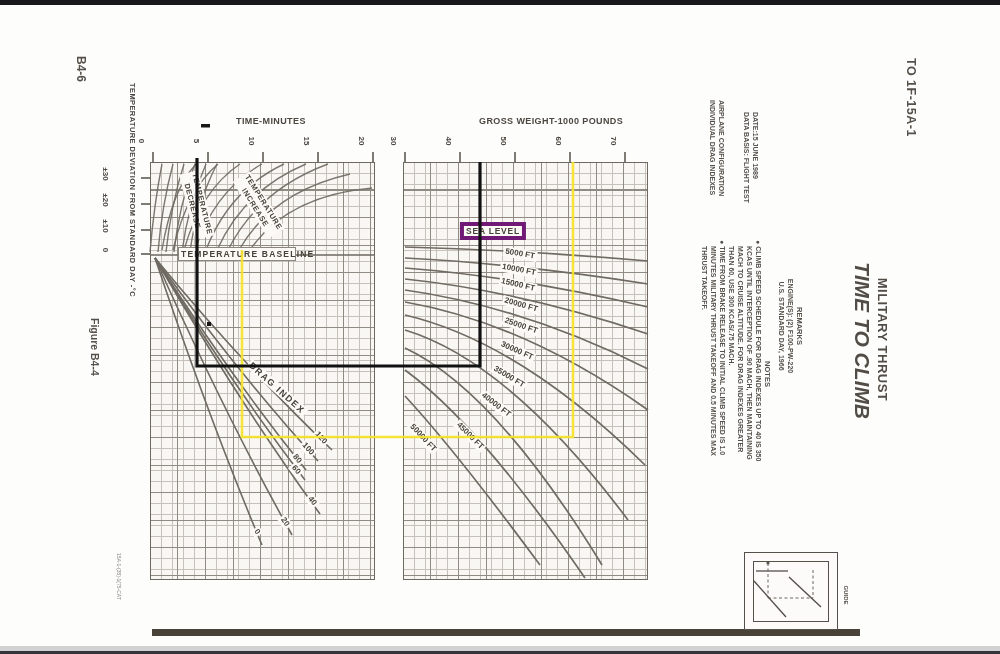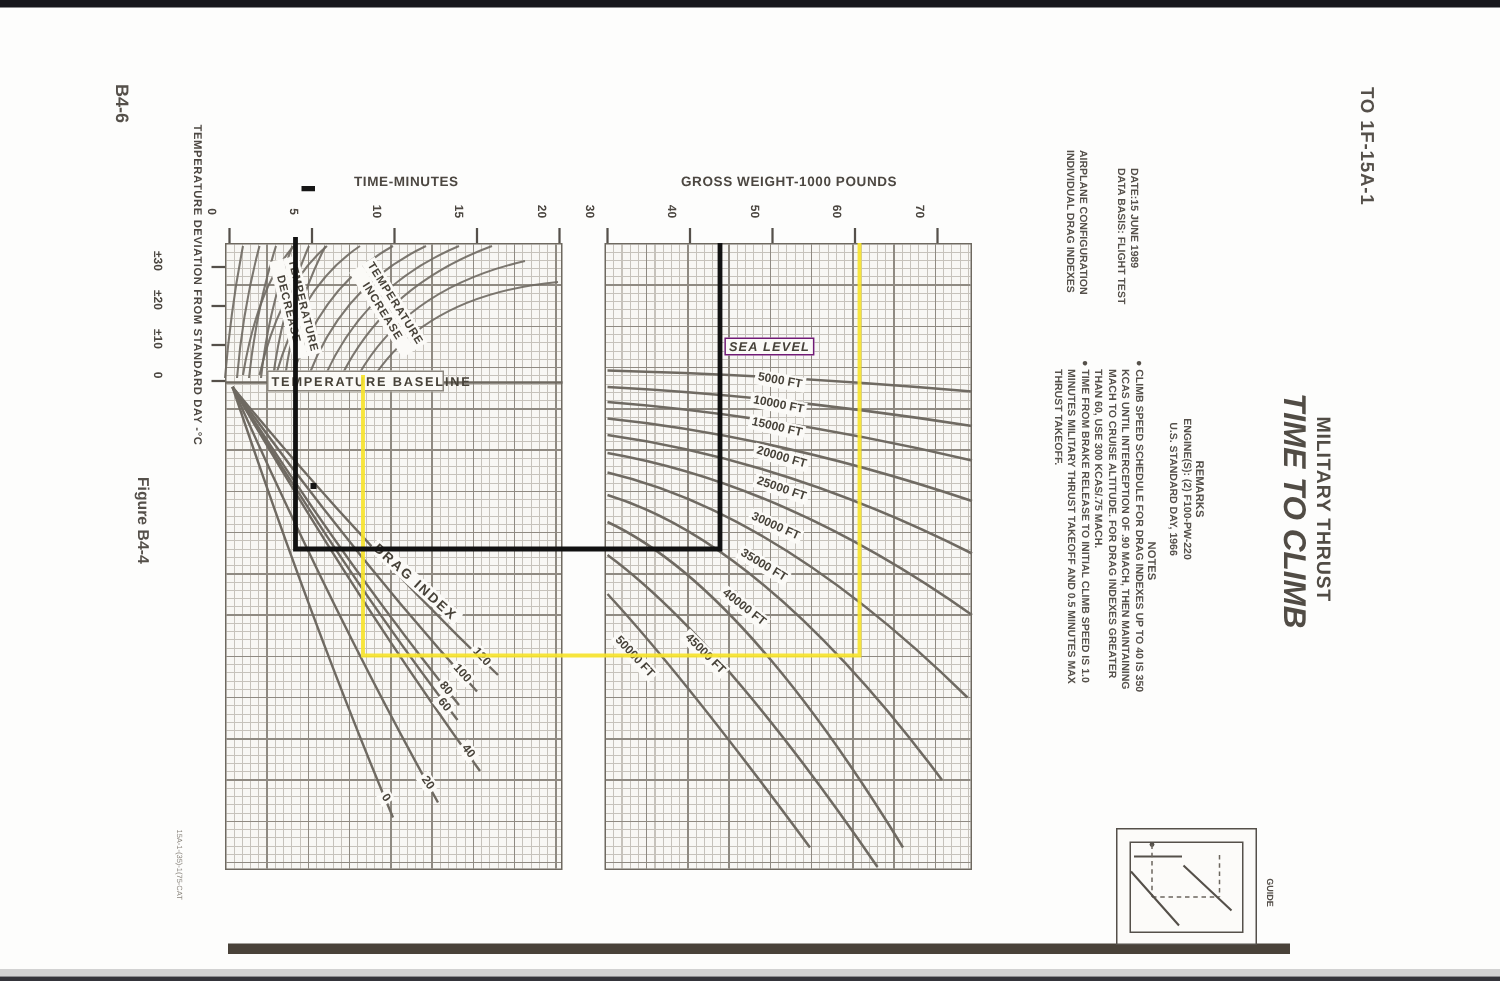--- a/index.html
+++ b/index.html
@@ -101,21 +101,21 @@
     </g>
     <g>
       <path d="M756,571 H788" stroke="#55504a" stroke-width="1.3"></path>
       <circle cx="768" cy="563" r="1.6" fill="#55504a"></circle>
       <path d="M768,563 V598 M768,598 H813 M813,570 V598" stroke="#6b665e" stroke-width="1" stroke-dasharray="3,2.5" fill="none"></path>
       <path d="M754,581 L786,617 M789,577 L821,607" stroke="#55504a" stroke-width="1.4"></path>
     </g>
   </svg>
 
   <div class="axtitle" style="left:236px;top:116px;">TIME-MINUTES</div>
-  <div class="axtitle" style="left:454px;top:116px;">GROSS WEIGHT-1000 POUNDS</div>
+  <div class="axtitle" style="left:479px;top:116px;">GROSS WEIGHT-1000 POUNDS</div>
 
   <div class="ticklbl rotc" style="left:141px;top:141px;">0</div>
   <div class="ticklbl rotc" style="left:196px;top:141px;">5</div>
   <div class="ticklbl rotc" style="left:251px;top:141px;">10</div>
   <div class="ticklbl rotc" style="left:306px;top:141px;">15</div>
   <div class="ticklbl rotc" style="left:361px;top:141px;">20</div>
 
   <div class="ticklbl rotc" style="left:393px;top:141px;">30</div>
   <div class="ticklbl rotc" style="left:448px;top:141px;">40</div>
   <div class="ticklbl rotc" style="left:503px;top:141px;">50</div>
@@ -145,22 +145,22 @@
        font-size:9px;letter-spacing:1.5px;">DRAG INDEX</div>
 
   <div class="clabel" style="left:321px;top:438px;transform:translate(-50%,-50%) rotate(48deg);">120</div>
   <div class="clabel" style="left:308px;top:449px;transform:translate(-50%,-50%) rotate(48deg);">100</div>
   <div class="clabel" style="left:297px;top:459px;transform:translate(-50%,-50%) rotate(50deg);">80</div>
   <div class="clabel" style="left:296px;top:470px;transform:translate(-50%,-50%) rotate(50deg);">60</div>
   <div class="clabel" style="left:312px;top:501px;transform:translate(-50%,-50%) rotate(52deg);">40</div>
   <div class="clabel" style="left:285px;top:522px;transform:translate(-50%,-50%) rotate(55deg);">20</div>
   <div class="clabel" style="left:257px;top:532px;transform:translate(-50%,-50%) rotate(55deg);">0</div>
 
-  <div class="clabel" style="left:513px;top:231px;transform:translate(-50%,-50%);font-size:8.5px;
-       border:1px solid #701a75;letter-spacing:.8px;font-style:italic;">SEA LEVEL</div>
+  <div class="clabel" style="left:493px;top:231px;transform:translate(-50%,-50%);font-size:8.5px;
+       border:4px solid #701a75;letter-spacing:.8px;">SEA LEVEL</div>
   <div class="clabel" style="left:520px;top:254px;transform:translate(-50%,-50%) rotate(10deg);">5000 FT</div>
   <div class="clabel" style="left:519px;top:270px;transform:translate(-50%,-50%) rotate(11deg);">10000 FT</div>
   <div class="clabel" style="left:518px;top:285px;transform:translate(-50%,-50%) rotate(13deg);">15000 FT</div>
   <div class="clabel" style="left:521px;top:305px;transform:translate(-50%,-50%) rotate(16deg);">20000 FT</div>
   <div class="clabel" style="left:521px;top:326px;transform:translate(-50%,-50%) rotate(19deg);">25000 FT</div>
   <div class="clabel" style="left:517px;top:351px;transform:translate(-50%,-50%) rotate(24deg);">30000 FT</div>
   <div class="clabel" style="left:509px;top:377px;transform:translate(-50%,-50%) rotate(31deg);">35000 FT</div>
   <div class="clabel" style="left:496px;top:405px;transform:translate(-50%,-50%) rotate(38deg);">40000 FT</div>
   <div class="clabel" style="left:470px;top:436px;transform:translate(-50%,-50%) rotate(45deg);">45000 FT</div>
   <div class="clabel" style="left:423px;top:438px;transform:translate(-50%,-50%) rotate(47deg);">50000 FT</div>

